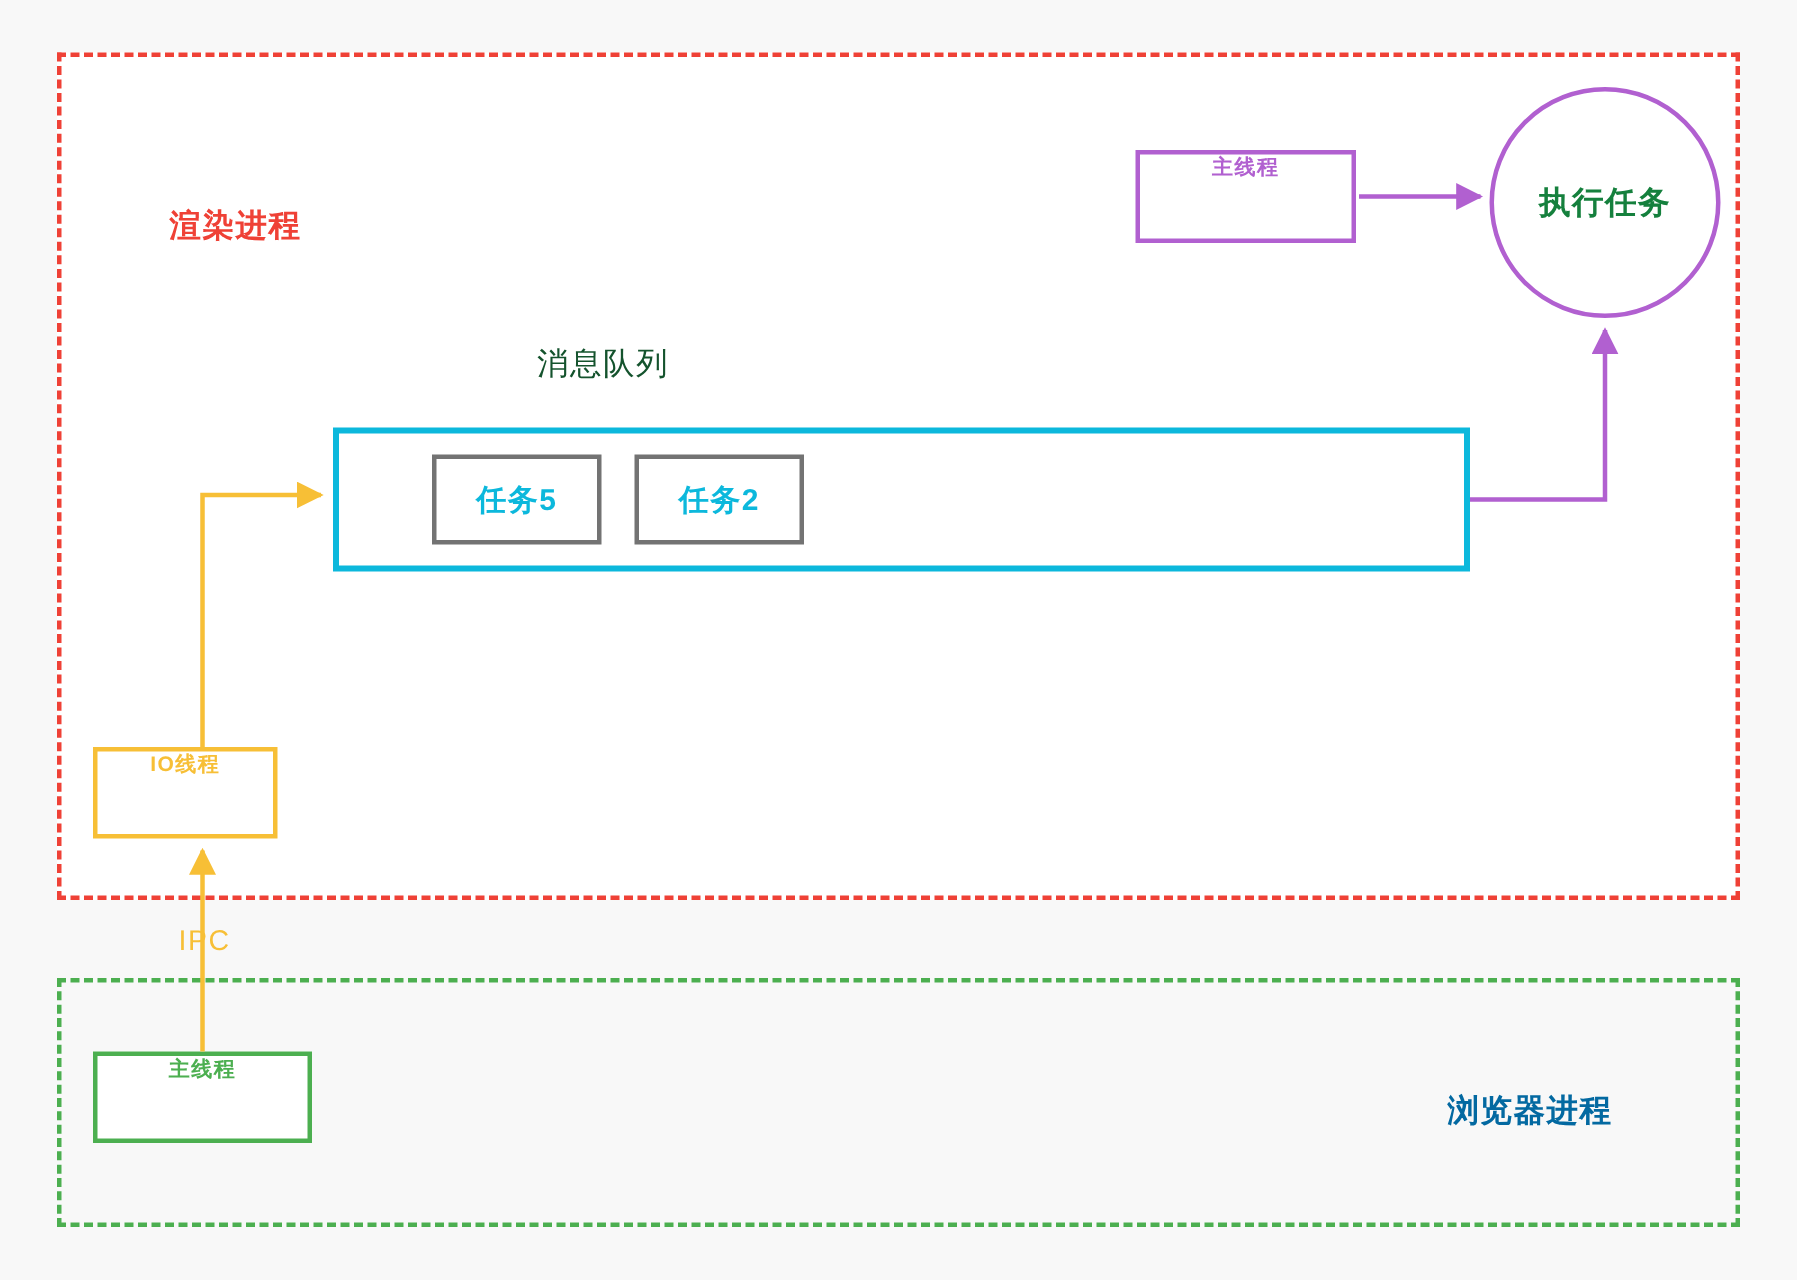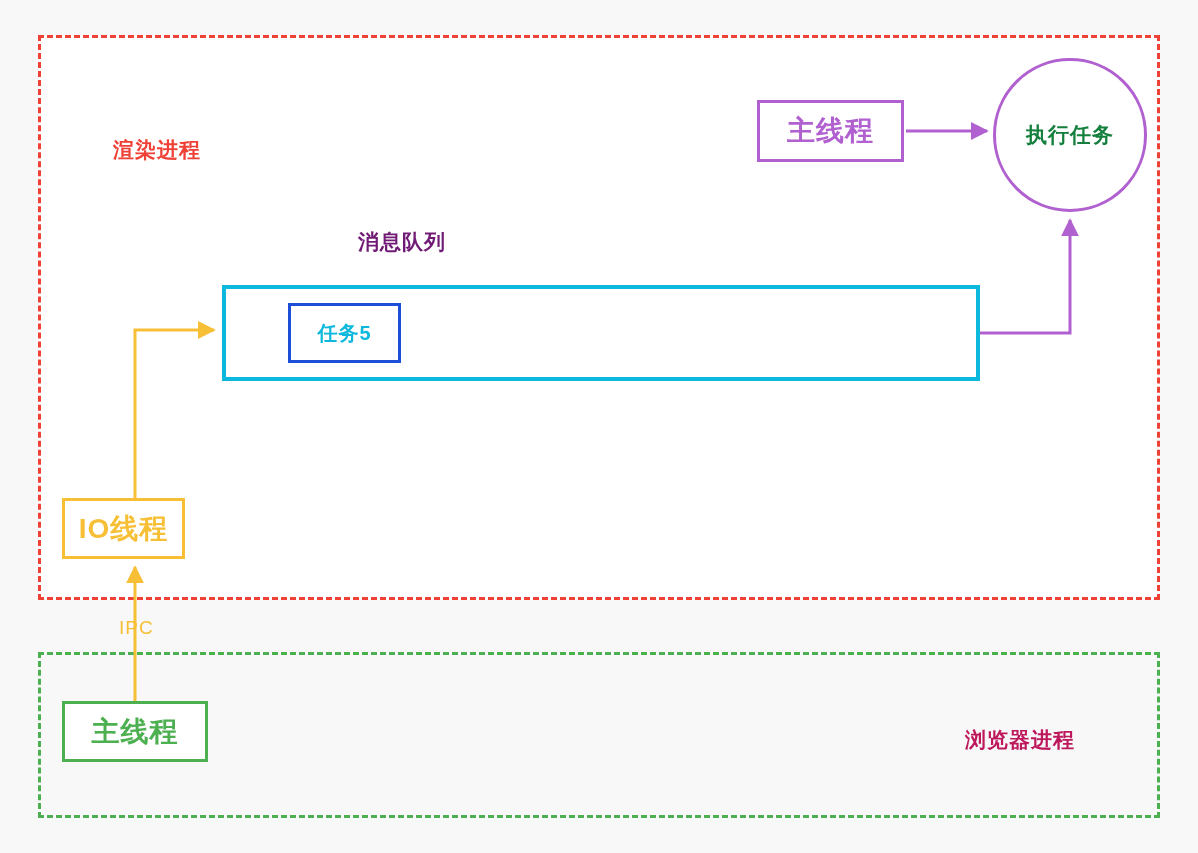--- a/index.html
+++ b/index.html
@@ -37,31 +37,30 @@
     background: transparent;
   }
 
   .process-label {
     font-weight: bold;
     font-size: 21px;
     letter-spacing: 1px;
     white-space: nowrap;
   }
   #render-process-label { left: 113px; top: 136px; color: #ef4136; }
-  #browser-process-label { left: 965px; top: 726px; color: #be185d; }
+  #browser-process-label { left: 965px; top: 726px; color: #0369a1; }
 
   
   .node-box {
     box-sizing: border-box;
     display: flex;
-    align-items: center;
     justify-content: center;
     background: #ffffff;
     font-weight: bold;
-    font-size: 28px;
+    font-size: 14px;
     letter-spacing: 1px;
     white-space: nowrap;
   }
 
   #main-thread-render {
     left: 757px; top: 100px;
     width: 147px; height: 62px;
     border: 3px solid #b160d0;
     color: #b160d0;
   }
@@ -92,40 +91,40 @@
     font-weight: bold;
     font-size: 21px;
     letter-spacing: 1px;
     white-space: nowrap;
     box-sizing: border-box;
   }
 
   
   #queue-title {
     left: 358px; top: 228px;
-    color: #701a75;
-    font-weight: bold;
+    color: #14532d;
+    font-weight: normal;
     font-size: 21px;
     letter-spacing: 1px;
     white-space: nowrap;
   }
   #message-queue {
     left: 222px; top: 285px;
     width: 758px; height: 96px;
     border: 4px solid #0cb8dc;
     background: #ffffff;
     box-sizing: border-box;
     display: flex;
     align-items: center;
     gap: 22px;
     padding-left: 62px;
   }
   .task-box {
     width: 113px; height: 60px;
-    border: 3px solid #1d4ed8;
+    border: 3px solid #737373;
     background: #ffffff;
     box-sizing: border-box;
     display: flex;
     align-items: center;
     justify-content: center;
     color: #0cb8dc;
     font-weight: bold;
     font-size: 20px;
     letter-spacing: 1px;
     white-space: nowrap;
@@ -191,20 +190,23 @@
   <div class="abs" id="execute-task-circle">
     <span>执行任务</span>
   </div>
 
   <div class="abs" id="queue-title">消息队列</div>
 
   <div class="abs" id="message-queue">
     <div class="task-box">
       <span>任务5</span>
     </div>
+    <div class="task-box">
+      <span>任务2</span>
+    </div>
   </div>
 
   <div class="abs node-box" id="io-thread">
     <span>IO线程</span>
   </div>
 
   <div class="abs" id="ipc-label">IPC</div>
 
   <div class="abs node-box" id="main-thread-browser">
     <span>主线程</span>

